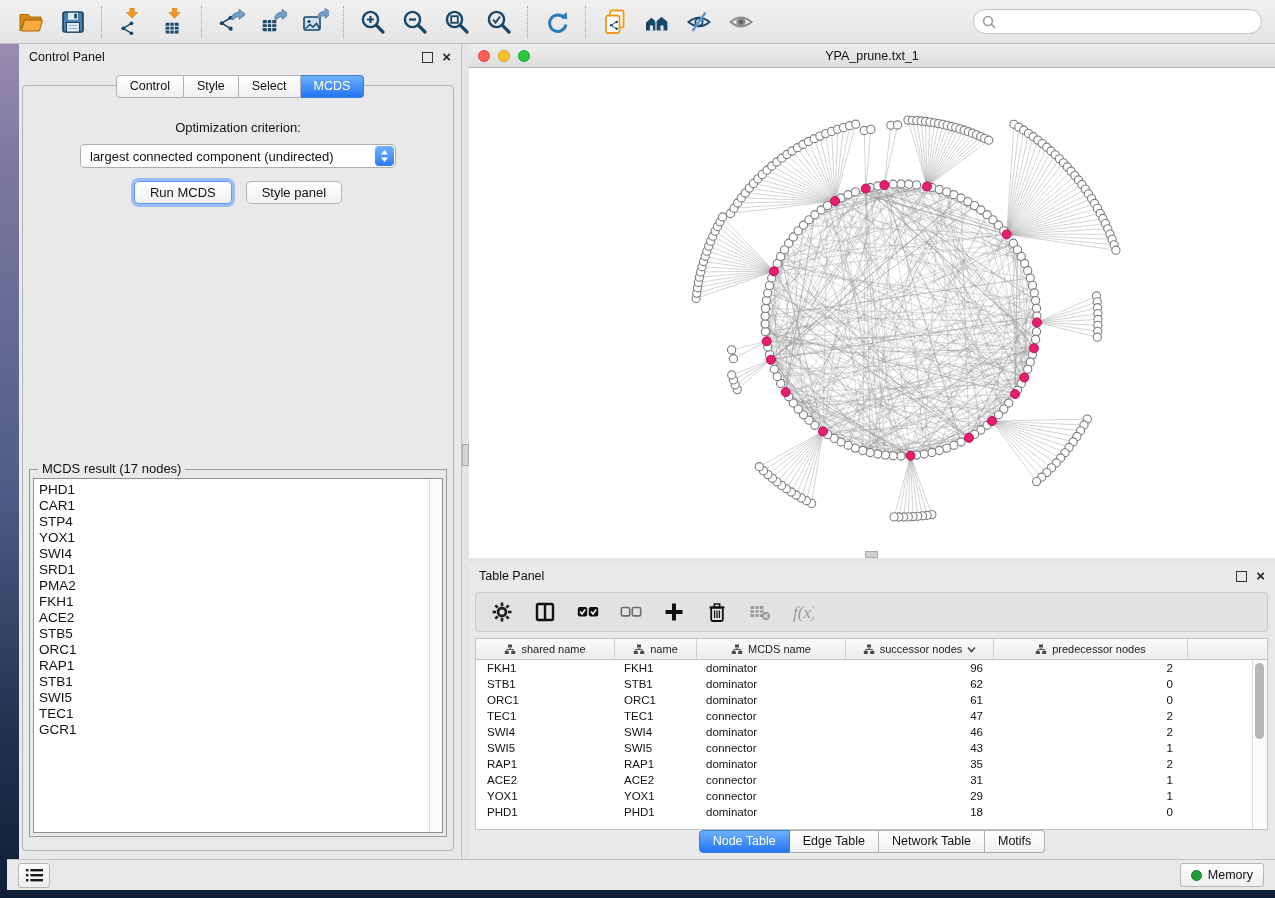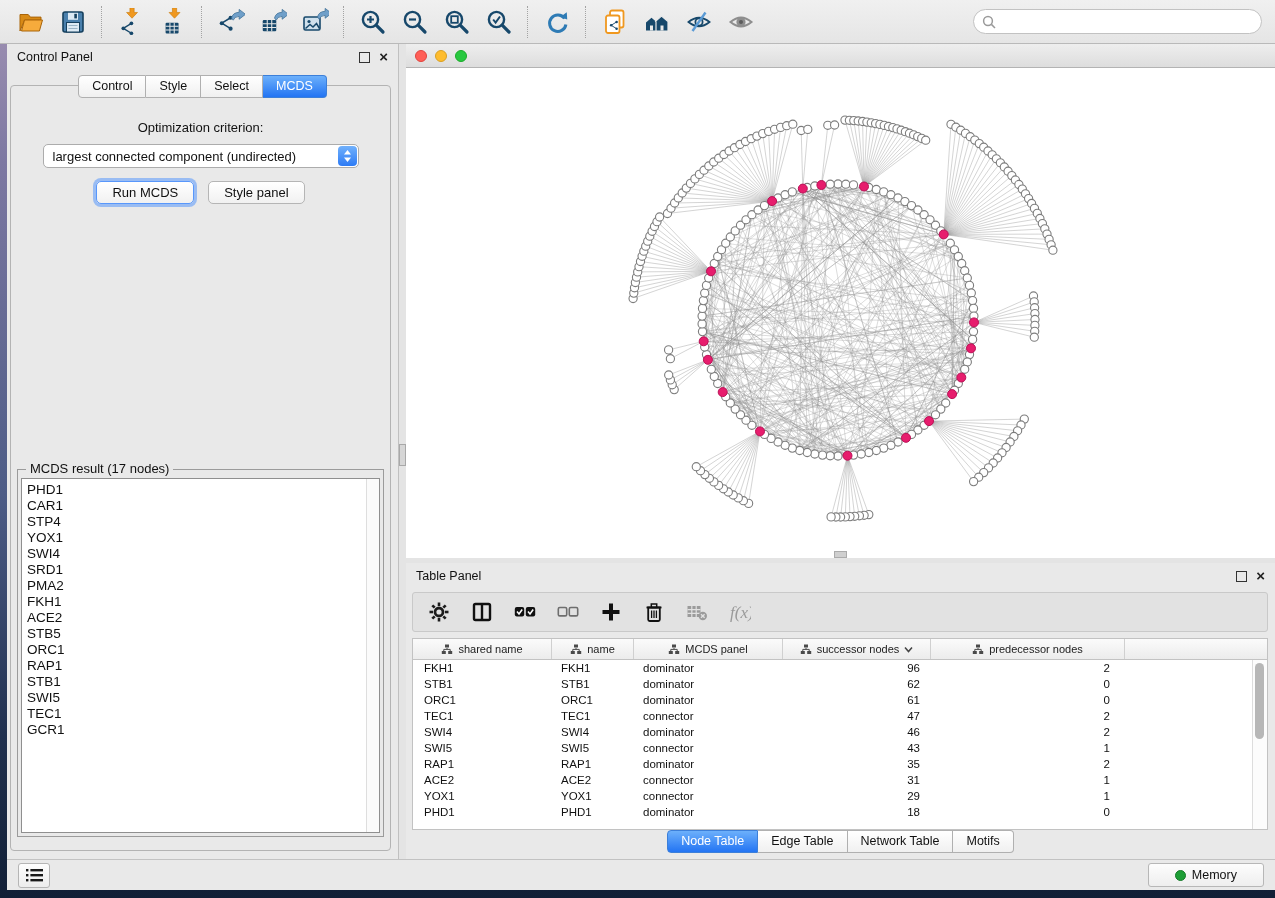--- a/index.html
+++ b/index.html
@@ -16,21 +16,21 @@
   .tb-btn{width:30px;height:30px;margin:0 6px;display:flex;align-items:center;justify-content:center;}
   .tb-btn svg{width:28px;height:28px;}
   .tb-sep{width:1px;height:32px;margin:0 7px;border-left:1px dotted #a3a3a3;}
   #search-box{margin-left:auto;margin-right:13px;width:289px;height:25px;background:#fff;
     border:1px solid #c2c2c2;border-radius:13px;display:flex;align-items:center;padding:0 8px;box-sizing:border-box;}
   #search-box input{border:none;outline:none;flex:1;font-size:12px;background:transparent;margin-left:5px;color:#333;}
   
   #app{position:absolute;left:7px;top:44px;right:0;bottom:8px;display:flex;flex-direction:column;}
   #main{flex:1;display:flex;min-height:0;}
   
-  #control-panel{width:392px;background:#e9e9e9;position:relative;border-right:1px solid #c0c0c0;box-sizing:border-box;}
+  #control-panel{width:443px;background:#e9e9e9;position:relative;border-right:1px solid #c0c0c0;box-sizing:border-box;margin-left:12px;}
   .panel-header{height:26px;display:flex;align-items:center;padding:0 10px;font-size:12.5px;color:#111;}
   .win-btns{margin-left:auto;display:flex;align-items:center;gap:9px;}
   .wb-float{width:9px;height:9px;border:1.4px solid #333;display:inline-block;}
   .wb-close{font-size:15px;font-weight:bold;color:#222;line-height:10px;}
   #cp-tabs{position:absolute;top:31px;left:0;right:0;display:flex;justify-content:center;z-index:2;}
   .seg-tab{height:21px;line-height:21px;padding:0 13px;font-size:12.5px;color:#111;
     background:linear-gradient(180deg,#ffffff,#f0f0f0);border:1px solid #b0b0b0;border-left:none;cursor:default;}
   .seg-tab:first-child{border-left:1px solid #b0b0b0;border-radius:4px 0 0 4px;}
   .seg-tab:last-child{border-radius:0 4px 4px 0;}
   .seg-tab.sel{background:linear-gradient(180deg,#6cb0fb,#2374f3);color:#fff;border-color:#3c7fd9;}
@@ -79,21 +79,21 @@
     border-right:1px solid #d0d0d0;box-sizing:border-box;}
   .tr{display:flex;height:16px;align-items:center;}
   .td{font-size:11.5px;color:#111;box-sizing:border-box;white-space:nowrap;overflow:hidden;}
   #tbl-scroll{position:absolute;right:0;top:21px;bottom:0;width:14px;background:#fcfcfc;border-left:1px solid #ddd;}
   #tbl-thumb{position:absolute;left:2px;top:3px;width:9px;height:76px;background:#b7b7b7;border-radius:5px;}
   #tp-tabs{height:29px;display:flex;justify-content:center;align-items:flex-start;}
   
   #status-bar{height:30px;background:#e9e9e9;border-top:1px solid #c2c2c2;display:flex;align-items:center;padding:0 11px;}
   #list-btn{width:30px;height:23px;background:linear-gradient(180deg,#fdfdfd,#ededed);border:1px solid #b5b5b5;
     border-radius:3px;display:flex;align-items:center;justify-content:center;}
-  #memory-btn{margin-left:auto;height:22px;padding:0 26px;background:linear-gradient(180deg,#fdfdfd,#eee);
+  #memory-btn{margin-left:auto;height:22px;padding:0 10px;background:linear-gradient(180deg,#fdfdfd,#eee);
     border:1px solid #b7b7b7;border-radius:3px;display:flex;align-items:center;gap:6px;font-size:12.5px;color:#111;}
   #memory-dot{width:11px;height:11px;border-radius:50%;background:#1d9e36;border:1px solid #157a28;box-sizing:border-box;}
 </style>
 </head>
 <body>
 
 <div id="toolbar">
 
   <span class="tb-btn">
       <svg viewBox="0 0 28 28">
@@ -313,20 +313,21 @@
       </div>
 
     <div id="right-col">
       <div id="network-window">
         <div id="net-titlebar">
           <div class="lights">
             <span class="light red"></span>
             <span class="light yellow"></span>
             <span class="light green"></span>
           </div>
+          <div id="net-title">YPA_prune.txt_1</div>
         </div>
         <div id="net-content">
           <svg id="graph-svg" width="869" height="491" viewBox="0 0 869 491">
               <g>
                 <line x1="366.1" y1="133.1" x2="261.5" y2="145.5" stroke="#8f8f8f" stroke-width="0.7" opacity="0.55"></line>
                 <line x1="366.1" y1="133.1" x2="265.0" y2="140.2" stroke="#8f8f8f" stroke-width="0.7" opacity="0.55"></line>
                 <line x1="366.1" y1="133.1" x2="268.6" y2="135.0" stroke="#8f8f8f" stroke-width="0.7" opacity="0.55"></line>
                 <line x1="366.1" y1="133.1" x2="272.3" y2="129.9" stroke="#8f8f8f" stroke-width="0.7" opacity="0.55"></line>
                 <line x1="366.1" y1="133.1" x2="276.2" y2="125.0" stroke="#8f8f8f" stroke-width="0.7" opacity="0.55"></line>
                 <line x1="366.1" y1="133.1" x2="280.3" y2="120.1" stroke="#8f8f8f" stroke-width="0.7" opacity="0.55"></line>
@@ -1216,21 +1217,21 @@
                 </svg>
                 <span>name</span>
               </div>
               <div class="th" style="width: 149px;">
                 <svg width="12" height="11" viewBox="0 0 12 11">
                   <path d="M6 3.8 v1.6 M2.8 7 V5.4 h6.4 V7" stroke="#4a4a4a" stroke-width="1" fill="none"></path>
                   <rect x="4" y="0.5" width="4" height="3" fill="#4a4a4a"></rect>
                   <rect x="0.8" y="7" width="4" height="3" fill="#4a4a4a"></rect>
                   <rect x="7.2" y="7" width="4" height="3" fill="#4a4a4a"></rect>
                 </svg>
-                <span>MCDS panel</span>
+                <span>MCDS name</span>
               </div>
               <div class="th" style="width: 148px;">
                 <svg width="12" height="11" viewBox="0 0 12 11">
                   <path d="M6 3.8 v1.6 M2.8 7 V5.4 h6.4 V7" stroke="#4a4a4a" stroke-width="1" fill="none"></path>
                   <rect x="4" y="0.5" width="4" height="3" fill="#4a4a4a"></rect>
                   <rect x="0.8" y="7" width="4" height="3" fill="#4a4a4a"></rect>
                   <rect x="7.2" y="7" width="4" height="3" fill="#4a4a4a"></rect>
                 </svg>
                 <span>successor nodes</span>
                 <svg width="9" height="7" viewBox="0 0 9 7">

